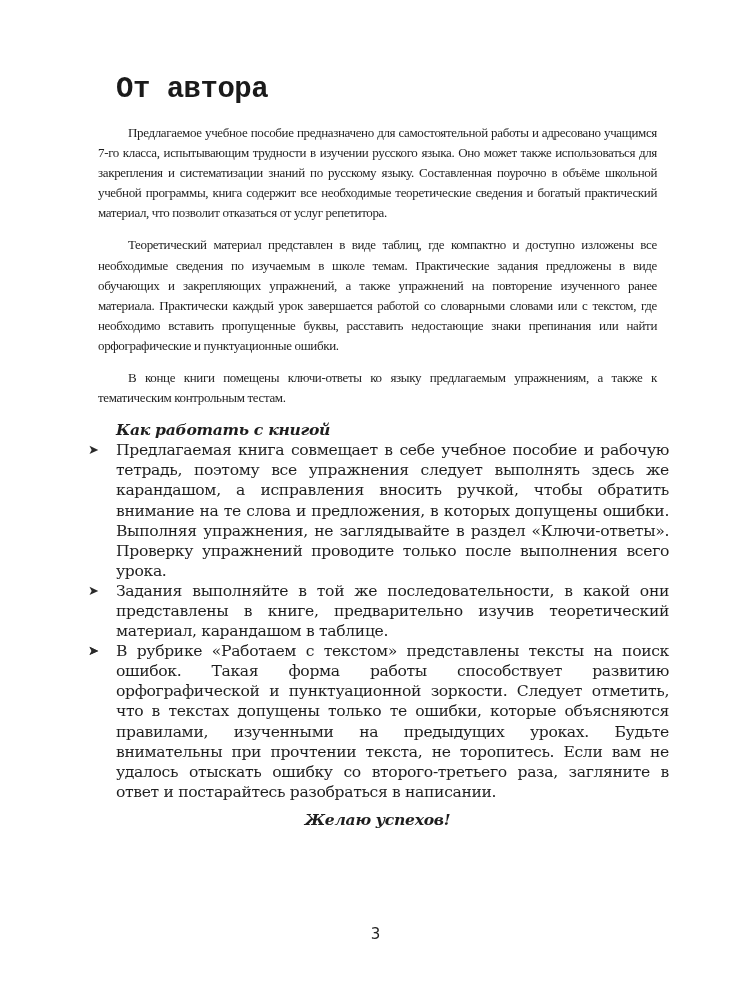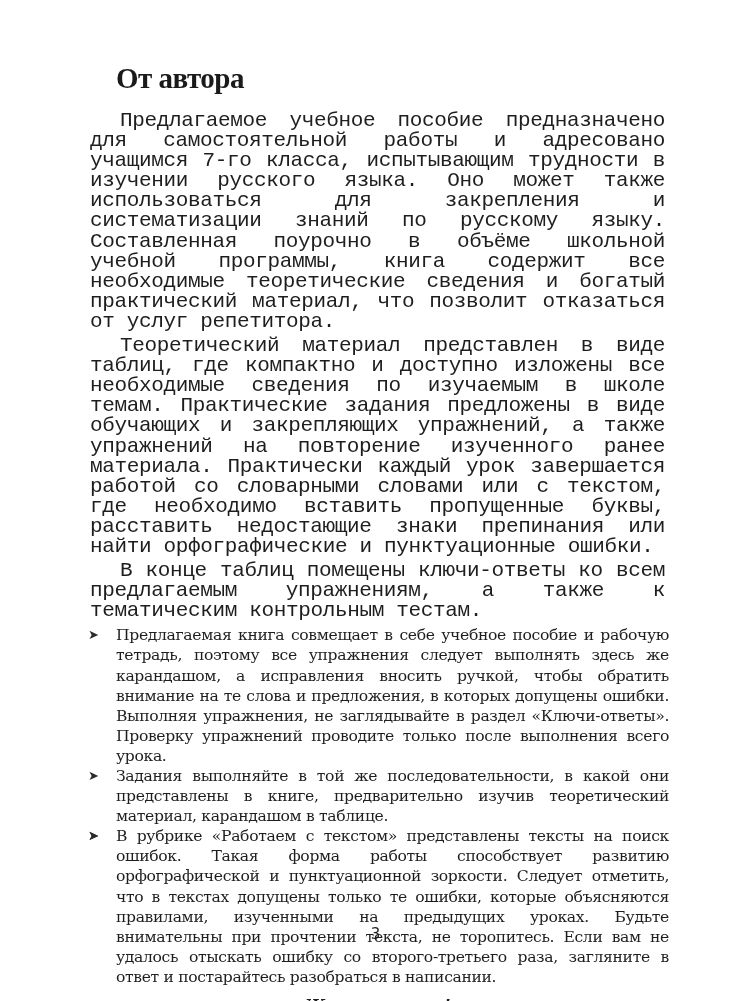--- a/index.html
+++ b/index.html
@@ -14,34 +14,34 @@
       overflow: hidden;
       color: #1e1e1e;
     }
     .page {
       position: absolute;
       left: 86px;
       top: 52px;
       width: 583px;
     }
     .title {
-      font-family: Liberation Serif, serif;
+      font-family: Liberation Mono, monospace;
       font-weight: bold;
       font-size: 29px;
       letter-spacing: -0.5px;
-      margin: 4px 0 0 30px;
+      margin: 16px 0 0 30px;
       line-height: 44px;
       color: #1a1a1a;
     }
     .para {
-      font-family: Liberation Mono, monospace;
-      font-size: 21px;
+      font-family: Liberation Serif, serif;
+      font-size: 13px;
       line-height: 20.1px;
       text-align: justify;
-      margin: 4px;
+      margin: 12px;
       text-indent: 30px;
       letter-spacing: -0.35px;
     }
     .para-first { margin-top: 11px; }
     .subheading {
       font-family: "DejaVu Serif", serif;
       font-style: italic;
       font-weight: bold;
       font-size: 15.6px;
       line-height: 20px;
@@ -92,22 +92,23 @@
     }
   </style>
 </head>
 <body>
 
 <div class="page">
   <h1 class="title">От автора</h1>
 
   <p class="para para-first">Предлагаемое учебное пособие предназначено для самостоятельной работы и адресовано учащимся 7-го класса, испытывающим трудности в изучении русского языка. Оно может также использоваться для закрепления и систематизации знаний по русскому языку. Составленная поурочно в объёме школьной учебной программы, книга содержит все необходимые теоретические сведения и богатый практический материал, что позволит отказаться от услуг репетитора.</p>
   <p class="para">Теоретический материал представлен в виде таблиц, где компактно и доступно изложены все необходимые сведения по изучаемым в школе темам. Практические задания предложены в виде обучающих и закрепляющих упражнений, а также упражнений на повторение изученного ранее материала. Практически каждый урок завершается работой со словарными словами или с текстом, где необходимо вставить пропущенные буквы, расставить недостающие знаки препинания или найти орфографические и пунктуационные ошибки.</p>
-  <p class="para">В конце таблиц помещены ключи-ответы ко всем предлагаемым упражнениям, а также к тематическим контрольным тестам.</p>
+  <p class="para">В конце книги помещены ключи-ответы ко языку предлагаемым упражнениям, а также к тематическим контрольным тестам.</p>
 
+  <div class="subheading">Как работать с книгой</div>
 
   <ul class="list">
     <li class="list-item">
       <span class="bullet">➤</span>
       <span>Предлагаемая книга совмещает в себе учебное пособие и рабочую тетрадь, поэтому все упражнения следует выполнять здесь же карандашом, а исправления вносить ручкой, чтобы обратить внимание на те слова и предложения, в которых допущены ошибки. Выполняя упражнения, не заглядывайте в раздел «Ключи-ответы». Проверку упражнений проводите только после выполнения всего урока.</span>
     </li>
     <li class="list-item">
       <span class="bullet">➤</span>
       <span>Задания выполняйте в той же последовательности, в какой они представлены в книге, предварительно изучив теоретический материал, карандашом в таблице.</span>
     </li>

